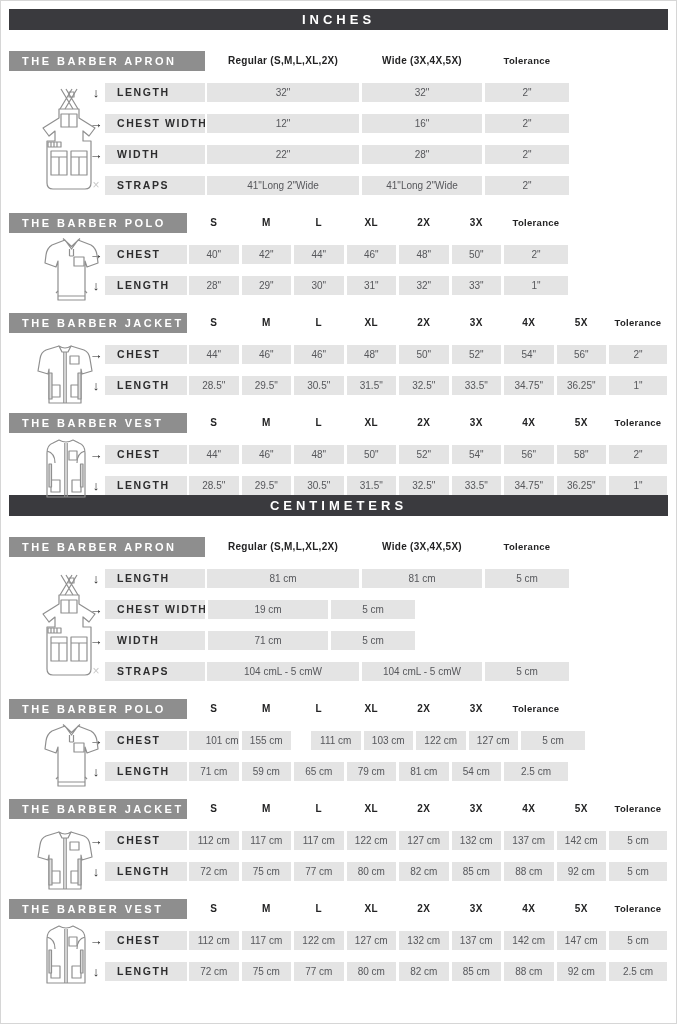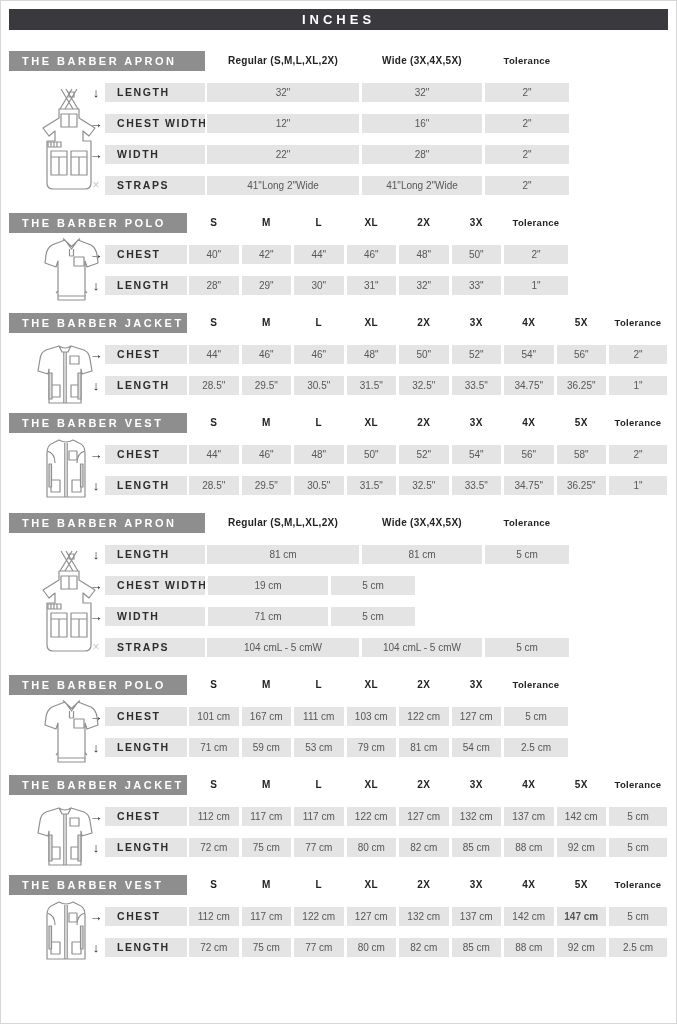--- a/index.html
+++ b/index.html
@@ -260,20 +260,21 @@
         <div class="cell" style="width: 49.5px; margin-left: 3px;">29.5"</div>
         <div class="cell" style="width: 49.5px; margin-left: 3px;">30.5"</div>
         <div class="cell" style="width: 49.5px; margin-left: 3px;">31.5"</div>
         <div class="cell" style="width: 49.5px; margin-left: 3px;">32.5"</div>
         <div class="cell" style="width: 49.5px; margin-left: 3px;">33.5"</div>
         <div class="cell" style="width: 49.5px; margin-left: 3px;">34.75"</div>
         <div class="cell" style="width: 49.5px; margin-left: 3px;">36.25"</div>
         <div class="cell" style="width: 58px; margin-left: 3px;">1"</div>
       </div>
     </div>
+    <div class="unit-bar"><span>CENTIMETERS</span></div>
     <div class="section">
       <div class="illo illo-apron">
         <svg width="72" height="110" viewBox="0 0 72 110" fill="none" stroke="#8f8f8f" stroke-width="1.2" stroke-linejoin="round">
           <path d="M27,25 L39,5 M32,25 L44,5 M45,25 L33,5 M40,25 L28,5"></path>
           <rect x="36" y="8" width="5" height="5"></rect>
           <path d="M26,25 H46 V34 L62,44 L56,52 L50,47 L50,57 L58,57 L58,99 Q58,105 52,105 H20 Q14,105 14,99 L14,57 L22,57 L22,47 L16,52 L10,44 L26,34 Z"></path>
           <rect x="28" y="30" width="16" height="13"></rect>
           <path d="M36,30 V43"></path>
           <rect x="15" y="58" width="13" height="5"></rect>
           <path d="M18,58 V63 M21,58 V63 M24,58 V63"></path>
@@ -337,35 +338,35 @@
         <div class="col-head" style="width: 49.5px; margin-left: 3px;">L</div>
         <div class="col-head" style="width: 49.5px; margin-left: 3px;">XL</div>
         <div class="col-head" style="width: 49.5px; margin-left: 3px;">2X</div>
         <div class="col-head" style="width: 49.5px; margin-left: 3px;">3X</div>
         <div class="col-head tol" style="width: 64px; margin-left: 3px;">Tolerance</div>
       </div>
       <div class="t-row">
         <div class="row-spacer"></div>
         <div class="row-icon">→</div>
         <div class="row-label" style="width: 82px;">CHEST</div>
-        <div class="cell" style="width: 49.5px; margin-left: 2px;">101 cm</div>
-        <div class="cell" style="width: 49.5px; margin-left: 3px;">167 cm</div>
-        <div class="cell" style="width: 49.5px; margin-left: 3px;">111 cm</div>
+        <div class="cell" style="width: 49.5px; margin-left: 2px; text-align: right;">101 cm</div>
+        <div class="cell" style="width: 49.5px; margin-left: 3px;">155 cm</div>
+        <div class="cell" style="width: 49.5px; margin-left: 20px;">111 cm</div>
         <div class="cell" style="width: 49.5px; margin-left: 3px;">103 cm</div>
         <div class="cell" style="width: 49.5px; margin-left: 3px;">122 cm</div>
         <div class="cell" style="width: 49.5px; margin-left: 3px;">127 cm</div>
         <div class="cell" style="width: 64px; margin-left: 3px;">5 cm</div>
       </div>
       <div class="t-row">
         <div class="row-spacer"></div>
         <div class="row-icon">↓</div>
         <div class="row-label" style="width: 82px;">LENGTH</div>
         <div class="cell" style="width: 49.5px; margin-left: 2px;">71 cm</div>
         <div class="cell" style="width: 49.5px; margin-left: 3px;">59 cm</div>
-        <div class="cell" style="width: 49.5px; margin-left: 3px;">53 cm</div>
+        <div class="cell" style="width: 49.5px; margin-left: 3px;">65 cm</div>
         <div class="cell" style="width: 49.5px; margin-left: 3px;">79 cm</div>
         <div class="cell" style="width: 49.5px; margin-left: 3px;">81 cm</div>
         <div class="cell" style="width: 49.5px; margin-left: 3px;">54 cm</div>
         <div class="cell" style="width: 64px; margin-left: 3px;">2.5 cm</div>
       </div>
     </div>
     <div class="section">
       <div class="illo illo-jacket">
         <svg width="60" height="66" viewBox="0 0 60 66" fill="none" stroke="#8f8f8f" stroke-width="1.2" stroke-linejoin="round">
           <path d="M24,3 L11,7 Q6,9 5,16 L3,28 L13,31 L14,26 L14,60 L46,60 L46,26 L47,31 L57,28 L55,16 Q54,9 49,7 L36,3"></path>
@@ -448,21 +449,21 @@
         <div class="row-spacer"></div>
         <div class="row-icon">→</div>
         <div class="row-label" style="width: 82px;">CHEST</div>
         <div class="cell" style="width: 49.5px; margin-left: 2px;">112 cm</div>
         <div class="cell" style="width: 49.5px; margin-left: 3px;">117 cm</div>
         <div class="cell" style="width: 49.5px; margin-left: 3px;">122 cm</div>
         <div class="cell" style="width: 49.5px; margin-left: 3px;">127 cm</div>
         <div class="cell" style="width: 49.5px; margin-left: 3px;">132 cm</div>
         <div class="cell" style="width: 49.5px; margin-left: 3px;">137 cm</div>
         <div class="cell" style="width: 49.5px; margin-left: 3px;">142 cm</div>
-        <div class="cell" style="width: 49.5px; margin-left: 3px; font-weight: bold;">147 cm</div>
+        <div class="cell" style="width: 49.5px; margin-left: 3px;">147 cm</div>
         <div class="cell" style="width: 58px; margin-left: 3px;">5 cm</div>
       </div>
       <div class="t-row">
         <div class="row-spacer"></div>
         <div class="row-icon">↓</div>
         <div class="row-label" style="width: 82px;">LENGTH</div>
         <div class="cell" style="width: 49.5px; margin-left: 2px;">72 cm</div>
         <div class="cell" style="width: 49.5px; margin-left: 3px;">75 cm</div>
         <div class="cell" style="width: 49.5px; margin-left: 3px;">77 cm</div>
         <div class="cell" style="width: 49.5px; margin-left: 3px;">80 cm</div>

